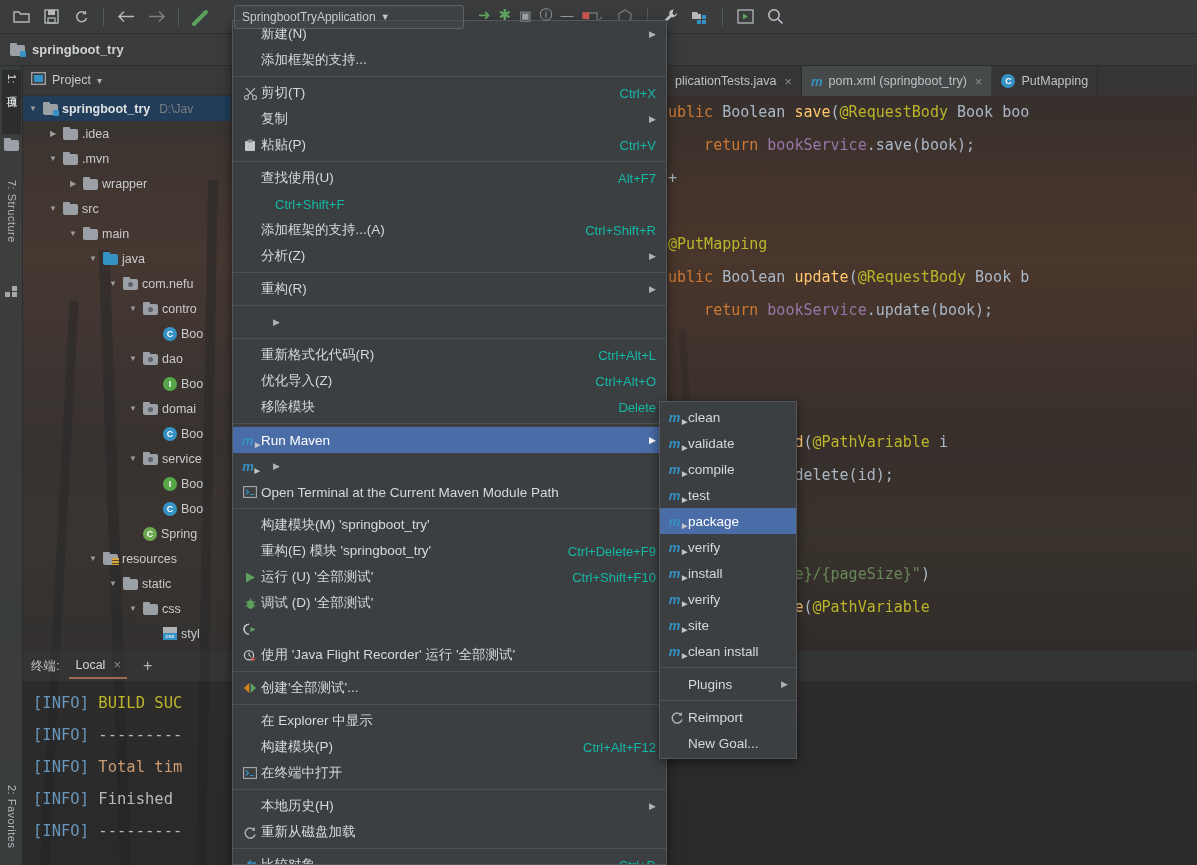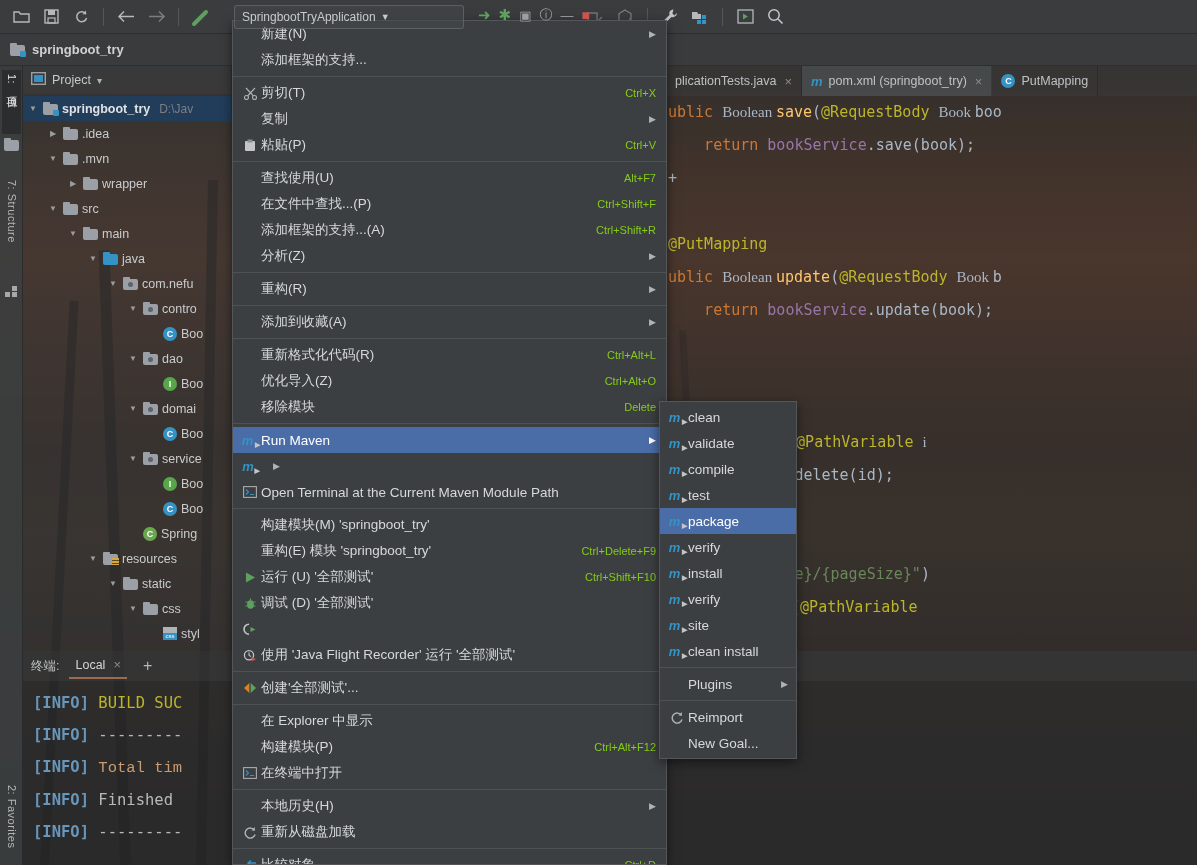--- a/index.html
+++ b/index.html
@@ -160,21 +160,21 @@
   .tabclose { color:#8a8c8e; font-size:13px; margin-left:2px; }
   .mico { color:#3592c4; font-weight:bold; font-style:italic; font-size:13px; }
 
   
   .editor {
     position:absolute; left:666px; top:96px; width:531px; height:769px;
     font-family:"DejaVu Sans Mono", monospace; font-size:15px;
     line-height:33px; white-space:pre; overflow:hidden;
   }
   .cl { height:33px; padding-left:2px; }
-  .kw{color:#cc7832;} .ty{color:#a9b7c6;font-family:Liberation Serif, serif;} .fn{color:#ffc66d;}
+  .kw{color:#cc7832;} .ty{color:#a9b7c6;} .fn{color:#ffc66d;}
   .an{color:#bbb529;} .st{color:#6a8759;}
   .fld{color:#9876aa;} .pn{color:#a9b7c6;}
 
   
   .termpanel {
     position:absolute; left:23px; top:651px; width:1174px; height:214px;
     background: rgba(43,45,48,0.22);
   }
   .termtabs {
     height:30px; display:flex; align-items:center; gap:10px; padding-left:8px;
@@ -183,41 +183,41 @@
   }
   .termtab {
     display:flex; align-items:center; gap:6px; padding:4px 6px 5px;
     color:#d3d5d7; border-bottom:2px solid #9b6a52;
   }
   .termplus { color:#b6b8ba; font-size:16px; margin-left:6px; }
   .termbody {
     padding:6px 0 0 10px; font-family:"DejaVu Sans Mono", monospace;
     font-size:15.5px; line-height:32px; white-space:pre; color:#d0d0d0;
   }
-  .t-info{color:#6897bb;font-weight:bold;} .t-ok{color:#bbb529;} .t-dim{color:#b9b9b9;}
-  .t-org{color:#cc9b70;font-family:Liberation Mono, monospace;}
+  .t-info{color:#6897bb;} .t-ok{color:#bbb529;} .t-dim{color:#b9b9b9;}
+  .t-org{color:#cc9b70;}
 
   
   .ctxmenu {
     position:absolute; left:232px; top:20px; width:435px; height:845px;
     background:#3c3f41; border:1px solid #53575a;
     box-shadow:0 3px 10px rgba(0,0,0,0.5);
     font-size:13.5px; color:#d6d8da; overflow:hidden;
   }
   .mi {
     height:26px; display:flex; align-items:center;
     padding:0 10px 0 6px; white-space:nowrap;
   }
   .mi.sel { background:#4a6da7; color:#ffffff; }
   .mi .mico-box {
     width:22px; flex:0 0 22px; display:flex; align-items:center; justify-content:center;
     font-size:12px; color:#b0b2b4;
   }
   .mi .mlabel { flex:1 1 auto; overflow:hidden; text-overflow:ellipsis; }
-  .mi .mkey { color:#84cc16; font-size:11px; margin-left:14px; }
+  .mi .mkey { color:#14b8a6; font-size:13px; margin-left:14px; }
   .mi .marrow { color:#b0b2b4; font-size:9px; margin-left:12px; }
   .mi.sel .marrow { color:#ffffff; }
   .msep { height:1px; background:#4e5254; margin:3px 0; }
 
   
   .mvn {
     font-style:italic; font-weight:bold; color:#3592c4; font-size:13px;
     position:relative; padding-right:5px;
   }
   .mvn:after{
@@ -580,21 +580,20 @@
         <span class="mkey">Ctrl+V</span>
       </div>
       <div class="msep"></div>
       <div class="mi">
         <span class="mico-box"></span>
         <span class="mlabel">查找使用(U)</span>
         <span class="mkey">Alt+F7</span>
       </div>
       <div class="mi">
         <span class="mico-box"></span>
-        <span class="mlabel">在文件中查找...(P)</span>
         <span class="mkey">Ctrl+Shift+F</span>
       </div>
       <div class="mi">
         <span class="mico-box"></span>
         <span class="mlabel">添加框架的支持...(A)</span>
         <span class="mkey">Ctrl+Shift+R</span>
       </div>
       <div class="mi">
         <span class="mico-box"></span>
         <span class="mlabel">分析(Z)</span>
@@ -602,21 +601,20 @@
       </div>
       <div class="msep"></div>
       <div class="mi">
         <span class="mico-box"></span>
         <span class="mlabel">重构(R)</span>
         <span class="marrow">▶</span>
       </div>
       <div class="msep"></div>
       <div class="mi">
         <span class="mico-box"></span>
-        <span class="mlabel">添加到收藏(A)</span>
         <span class="marrow">▶</span>
       </div>
       <div class="msep"></div>
       <div class="mi">
         <span class="mico-box"></span>
         <span class="mlabel">重新格式化代码(R)</span>
         <span class="mkey">Ctrl+Alt+L</span>
       </div>
       <div class="mi">
         <span class="mico-box"></span>

